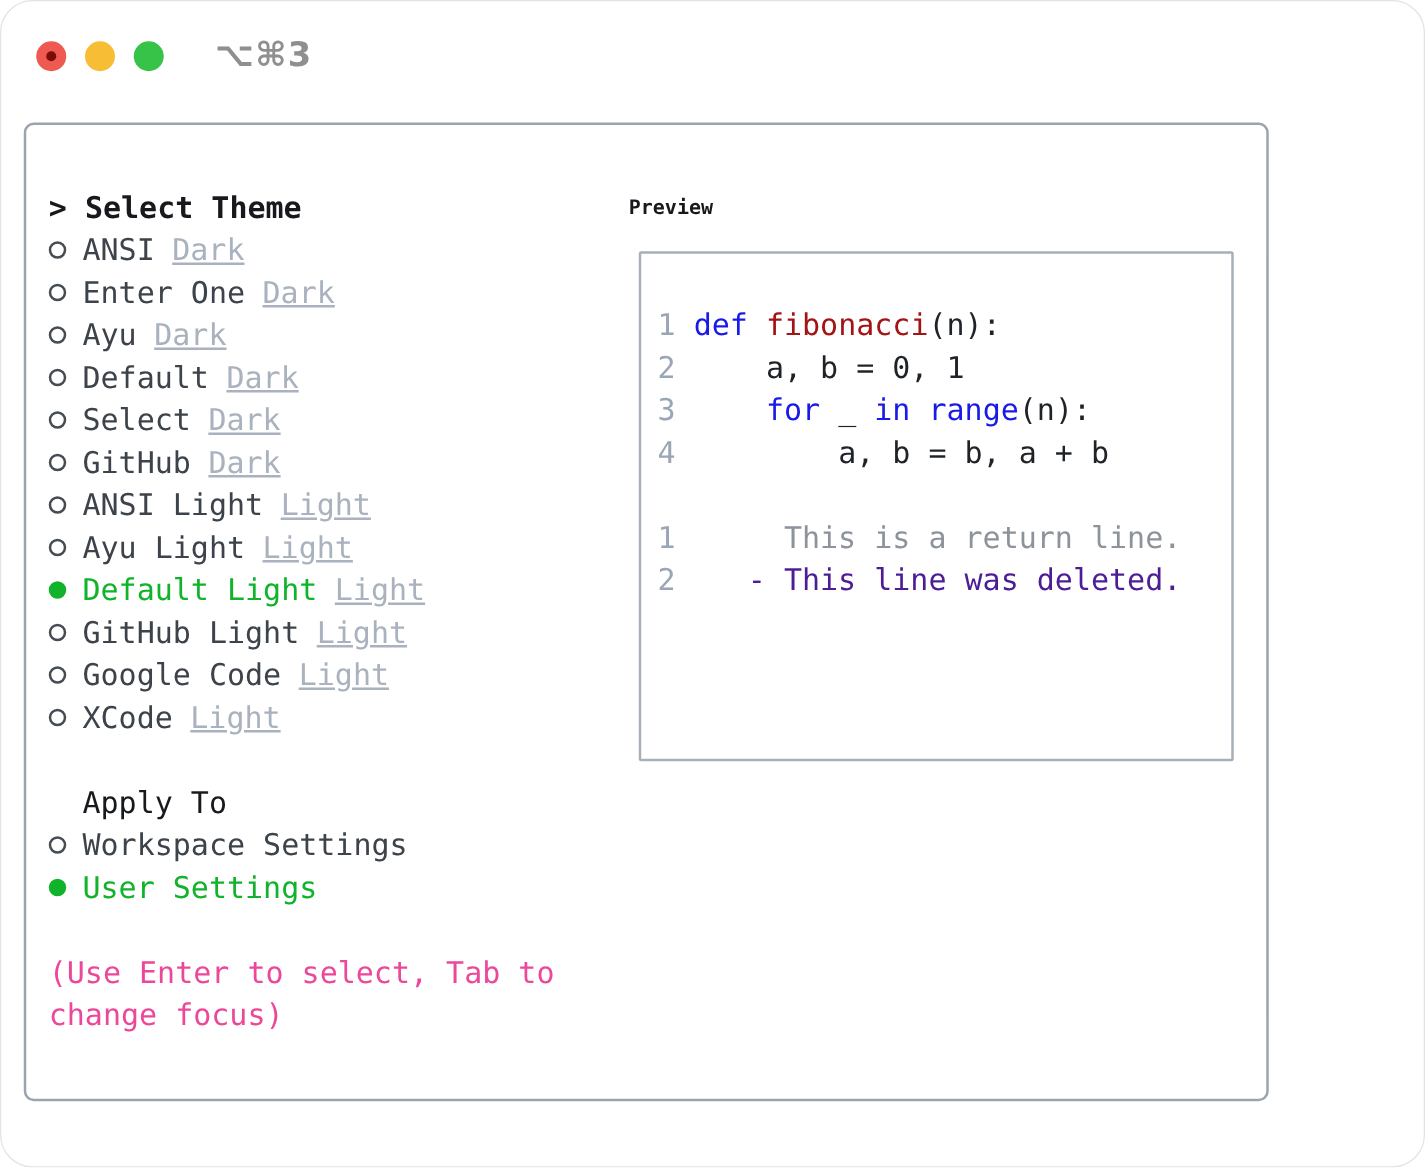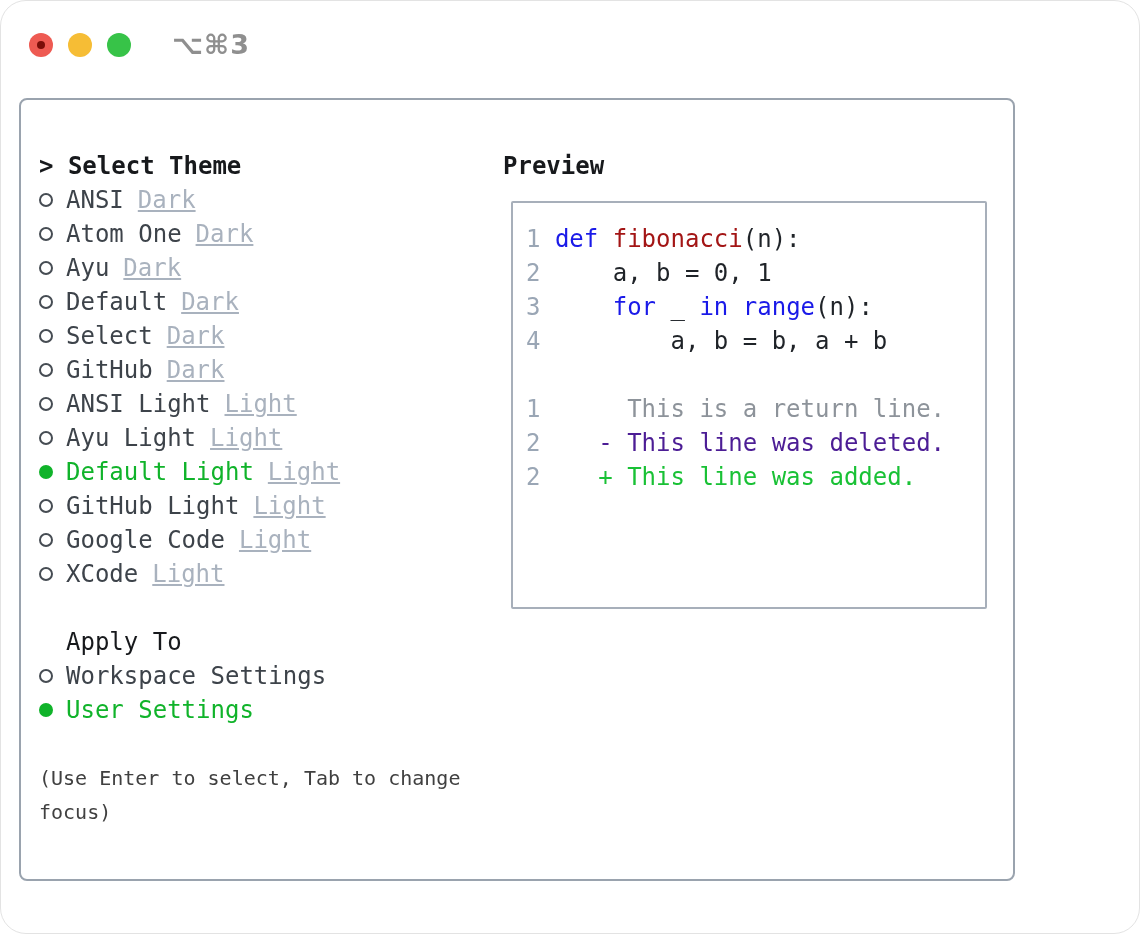--- a/index.html
+++ b/index.html
@@ -41,30 +41,30 @@
   .bullet {
     width:14px; height:14px; border-radius:50%; box-sizing:border-box;
     border:2px solid #464c53; margin-right:13px; flex:none; background:transparent;
   }
   .bullet.on { background:#10b32a; border-color:#10b32a; }
   .opt-name { color:#3d434a; }
   .opt-name.sel { color:#10b32a; }
   .opt-variant { color:#a9b2be; margin-left:14px;text-decoration:underline; }
   .apply-title { color:#17191c; padding-left:27px; }
   .help {
-    margin-top:34px; color:#404040; width:434px;
-    line-height:34px; font-size:20px;
+    margin-top:34px; color:#ec4899; width:434px;
+    line-height:34px; font-size:24px;
   }
   
   .col-right { position:absolute; left:482px; top:49px; }
-  .preview-title { font-weight:bold; color:#17191c; font-size:24px; line-height:34px; }
+  .preview-title { font-weight:bold; color:#17191c; font-size:16px; line-height:34px; }
   .preview-box {
     margin-top:18px; margin-left:8px; width:476px; height:408px;
     border:2px solid #a7afba; border-radius:2px; box-sizing:border-box;
-    padding:19px 6px 0 13px; overflow:hidden; background:#ffffff;
+    padding:40px 6px 0 13px; overflow:hidden; background:#ffffff;
   }
   .cline { height:34px; line-height:34px; white-space:pre; font-size:24px; }
   .ln  { color:#9aa6b5; }
   .kw  { color:#1a1ae8; }
   .fn  { color:#a31515; }
   .pl  { color:#1f2328; }
   .ctx { color:#8d939a; }
   .del { color:#4c1d95; }
   .add { color:#19c135; }
 </style>
@@ -82,21 +82,21 @@
 
   <div class="panel">
 
     <div class="col-left">
       <div class="row">
         <span class="prompt">&gt;</span><span class="prompt"> </span><span class="picker-title">Select Theme</span>
       </div>
 
       <div id="theme-list">
           <div class="row"><span class="bullet"></span><span class="opt-name">ANSI</span><span class="opt-variant">Dark</span></div>
-          <div class="row"><span class="bullet"></span><span class="opt-name">Atom One</span><span class="opt-variant">Dark</span></div>
+          <div class="row"><span class="bullet"></span><span class="opt-name">Enter One</span><span class="opt-variant">Dark</span></div>
           <div class="row"><span class="bullet"></span><span class="opt-name">Ayu</span><span class="opt-variant">Dark</span></div>
           <div class="row"><span class="bullet"></span><span class="opt-name">Default</span><span class="opt-variant">Dark</span></div>
           <div class="row"><span class="bullet"></span><span class="opt-name">Select</span><span class="opt-variant">Dark</span></div>
           <div class="row"><span class="bullet"></span><span class="opt-name">GitHub</span><span class="opt-variant">Dark</span></div>
           <div class="row"><span class="bullet"></span><span class="opt-name">ANSI Light</span><span class="opt-variant">Light</span></div>
           <div class="row"><span class="bullet"></span><span class="opt-name">Ayu Light</span><span class="opt-variant">Light</span></div>
           <div class="row"><span class="bullet on"></span><span class="opt-name sel">Default Light</span><span class="opt-variant">Light</span></div>
           <div class="row"><span class="bullet"></span><span class="opt-name">GitHub Light</span><span class="opt-variant">Light</span></div>
           <div class="row"><span class="bullet"></span><span class="opt-name">Google Code</span><span class="opt-variant">Light</span></div>
           <div class="row"><span class="bullet"></span><span class="opt-name">XCode</span><span class="opt-variant">Light</span></div>
@@ -120,19 +120,18 @@
         <div id="code-block">
             <div class="cline"><span class="ln">1 </span><span class="kw">def</span><span class="pl"> </span><span class="fn">fibonacci</span><span class="pl">(n):</span></div>
             <div class="cline"><span class="ln">2 </span><span class="pl">    a, b = 0, 1</span></div>
             <div class="cline"><span class="ln">3 </span><span class="pl">    </span><span class="kw">for</span><span class="pl"> _ </span><span class="kw">in</span><span class="pl"> </span><span class="kw">range</span><span class="pl">(n):</span></div>
             <div class="cline"><span class="ln">4 </span><span class="pl">        a, b = b, a + b</span></div>
           </div>
         <div class="spacer"></div>
         <div id="diff-block">
             <div class="cline"><span class="ln">1    </span><span class="ctx">  This is a return line.</span></div>
             <div class="cline"><span class="ln">2    </span><span class="del">- This line was deleted.</span></div>
-            <div class="cline"><span class="ln">2    </span><span class="add">+ This line was added.</span></div>
           </div>
       </div>
     </div>
 
   </div>
 </div>
 
 </body></html>

